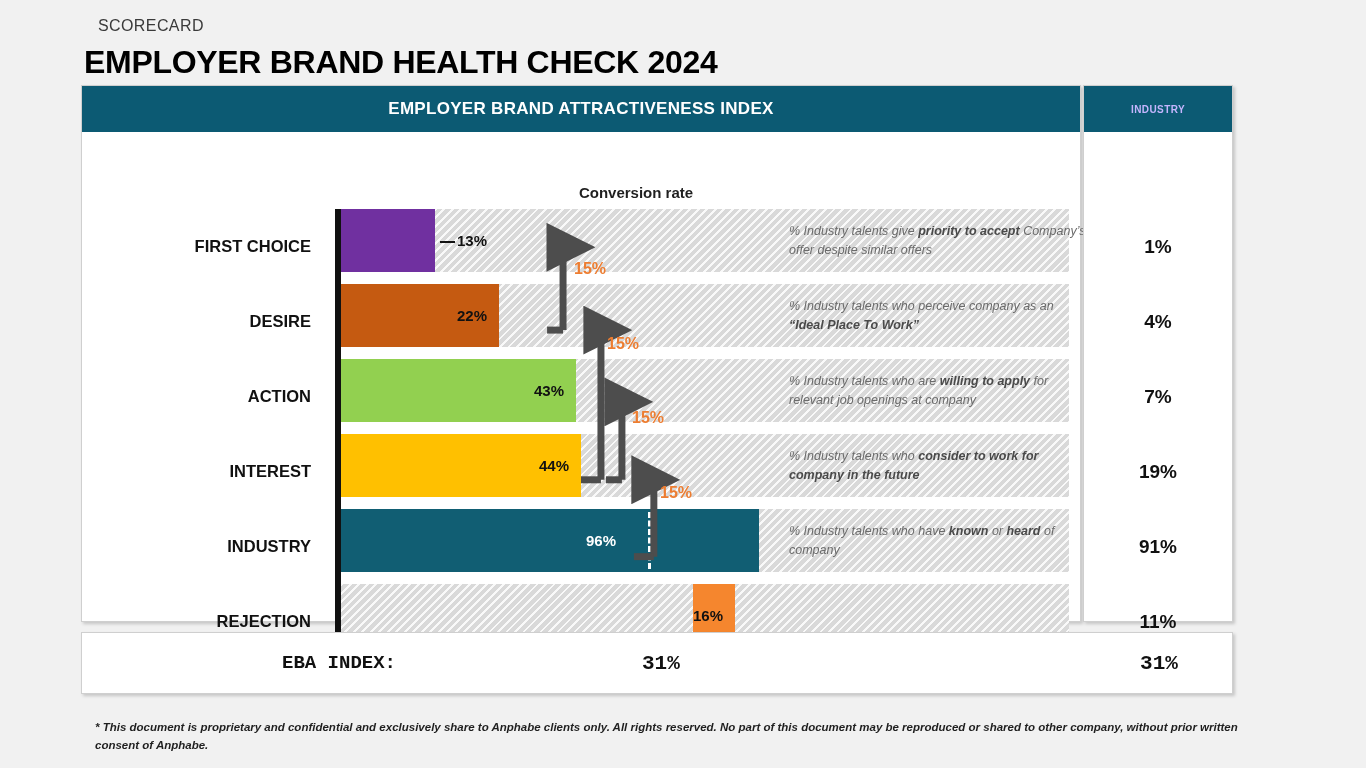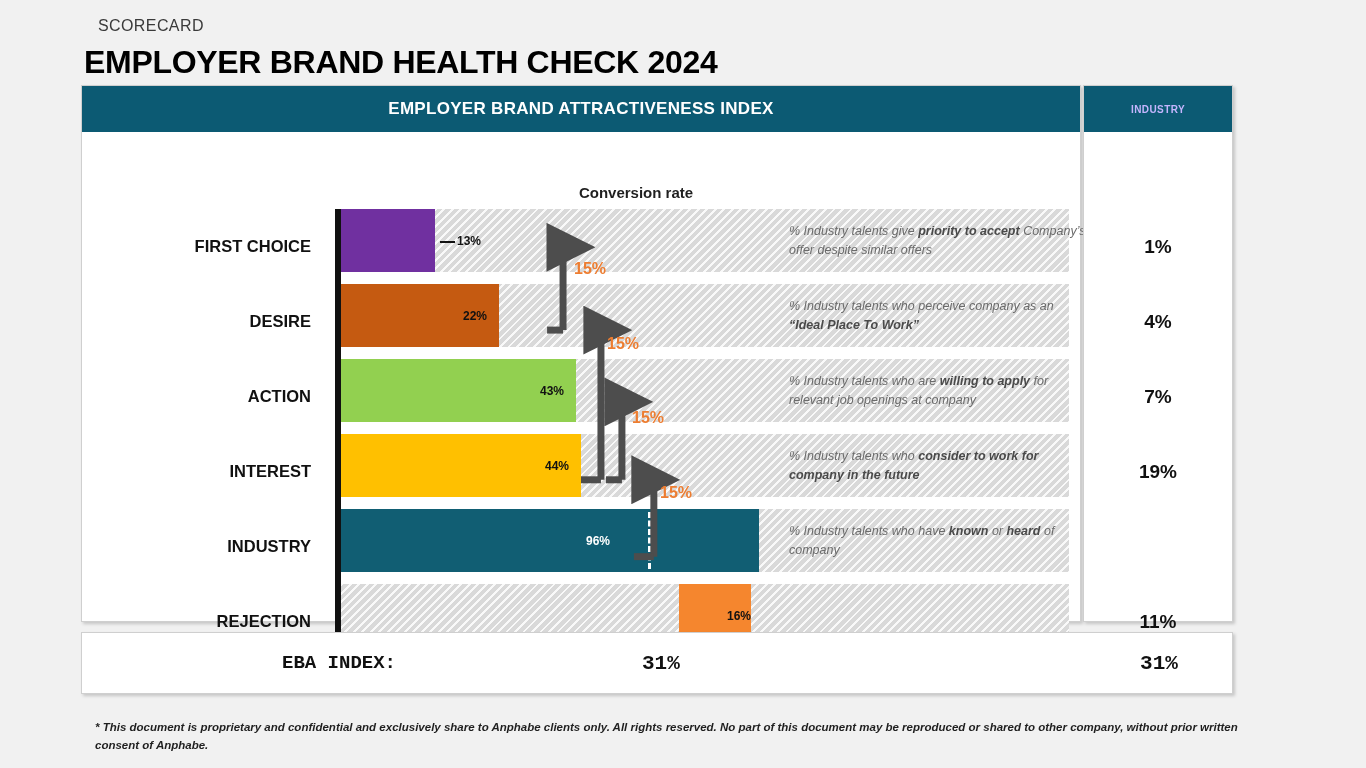--- a/index.html
+++ b/index.html
@@ -82,21 +82,21 @@
     background-color:#d9d9d9;
     background-image:repeating-linear-gradient(135deg,
         rgba(255,255,255,.85) 0px, rgba(255,255,255,.85) 2px,
         rgba(0,0,0,0) 2px, rgba(0,0,0,0) 6px);
   }
   .bar{
     position:absolute;height:63px;left:0;top:0;
     display:flex;align-items:center;justify-content:flex-end;
   }
   .bar-val{
-    font-weight:bold;font-size:12px;color:#111;padding-right:12px;
+    font-weight:bold;font-size:15px;color:#111;padding-right:12px;
   }
   .bar-val.light{color:#ffffff;}
   .bar-val.outside{
     position:absolute;left:100%;padding-left:22px;white-space:nowrap;color:#111;
   }
   .leader{
     position:absolute;left:100%;top:50%;width:15px;height:2px;
     background:#111;margin-left:5px;
   }
 
@@ -211,21 +211,21 @@
         <span class="bar-val light" style="padding-right:0;position:absolute;left:245px;">96%</span>
         <div class="dashed-mark" style="left:307px"></div>
       </div>
       <div class="desc" style="left:448px">
         <span>% Industry talents who have <b>known</b> or <b>heard</b> of company</span>
       </div>
     </div>
 
     <div class="cat-label" style="top:452px">REJECTION</div>
     <div class="track" style="top:452px">
-      <div class="bar" style="width:72px;left:338px;background:#F5862E;justify-content:flex-end;">
+      <div class="bar" style="width:42px;left:352px;background:#F5862E;justify-content:flex-start;">
         <span class="bar-val" style="padding-right:0;">16%</span>
       </div>
     </div>
 
     <svg class="arrow-group" width="1000" height="489" viewBox="0 0 1000 489">
       <defs>
         <marker id="ah" markerWidth="7" markerHeight="7" refX="5.2" refY="3.5" orient="auto" markerUnits="strokeWidth">
           <path d="M7,0 L7,7 L0,3.5 z" fill="#4d4d4d"></path>
         </marker>
       </defs>
@@ -254,20 +254,21 @@
 
 <div id="industry-panel">
   <div id="industry-header">
     <span>INDUSTRY</span>
   </div>
   <div id="industry-body">
     <div class="industry-cell" style="top:77px">1%</div>
     <div class="industry-cell" style="top:152px">4%</div>
     <div class="industry-cell" style="top:227px">7%</div>
     <div class="industry-cell" style="top:302px">19%</div>
+    <div class="industry-cell" style="top:377px">91%</div>
     <div class="industry-cell" style="top:452px">11%</div>
   </div>
 </div>
 
 <div id="eba-row">
   <div id="eba-label">EBA INDEX:</div>
   <div id="eba-company">31%</div>
   <div id="eba-industry">31%</div>
 </div>
 

